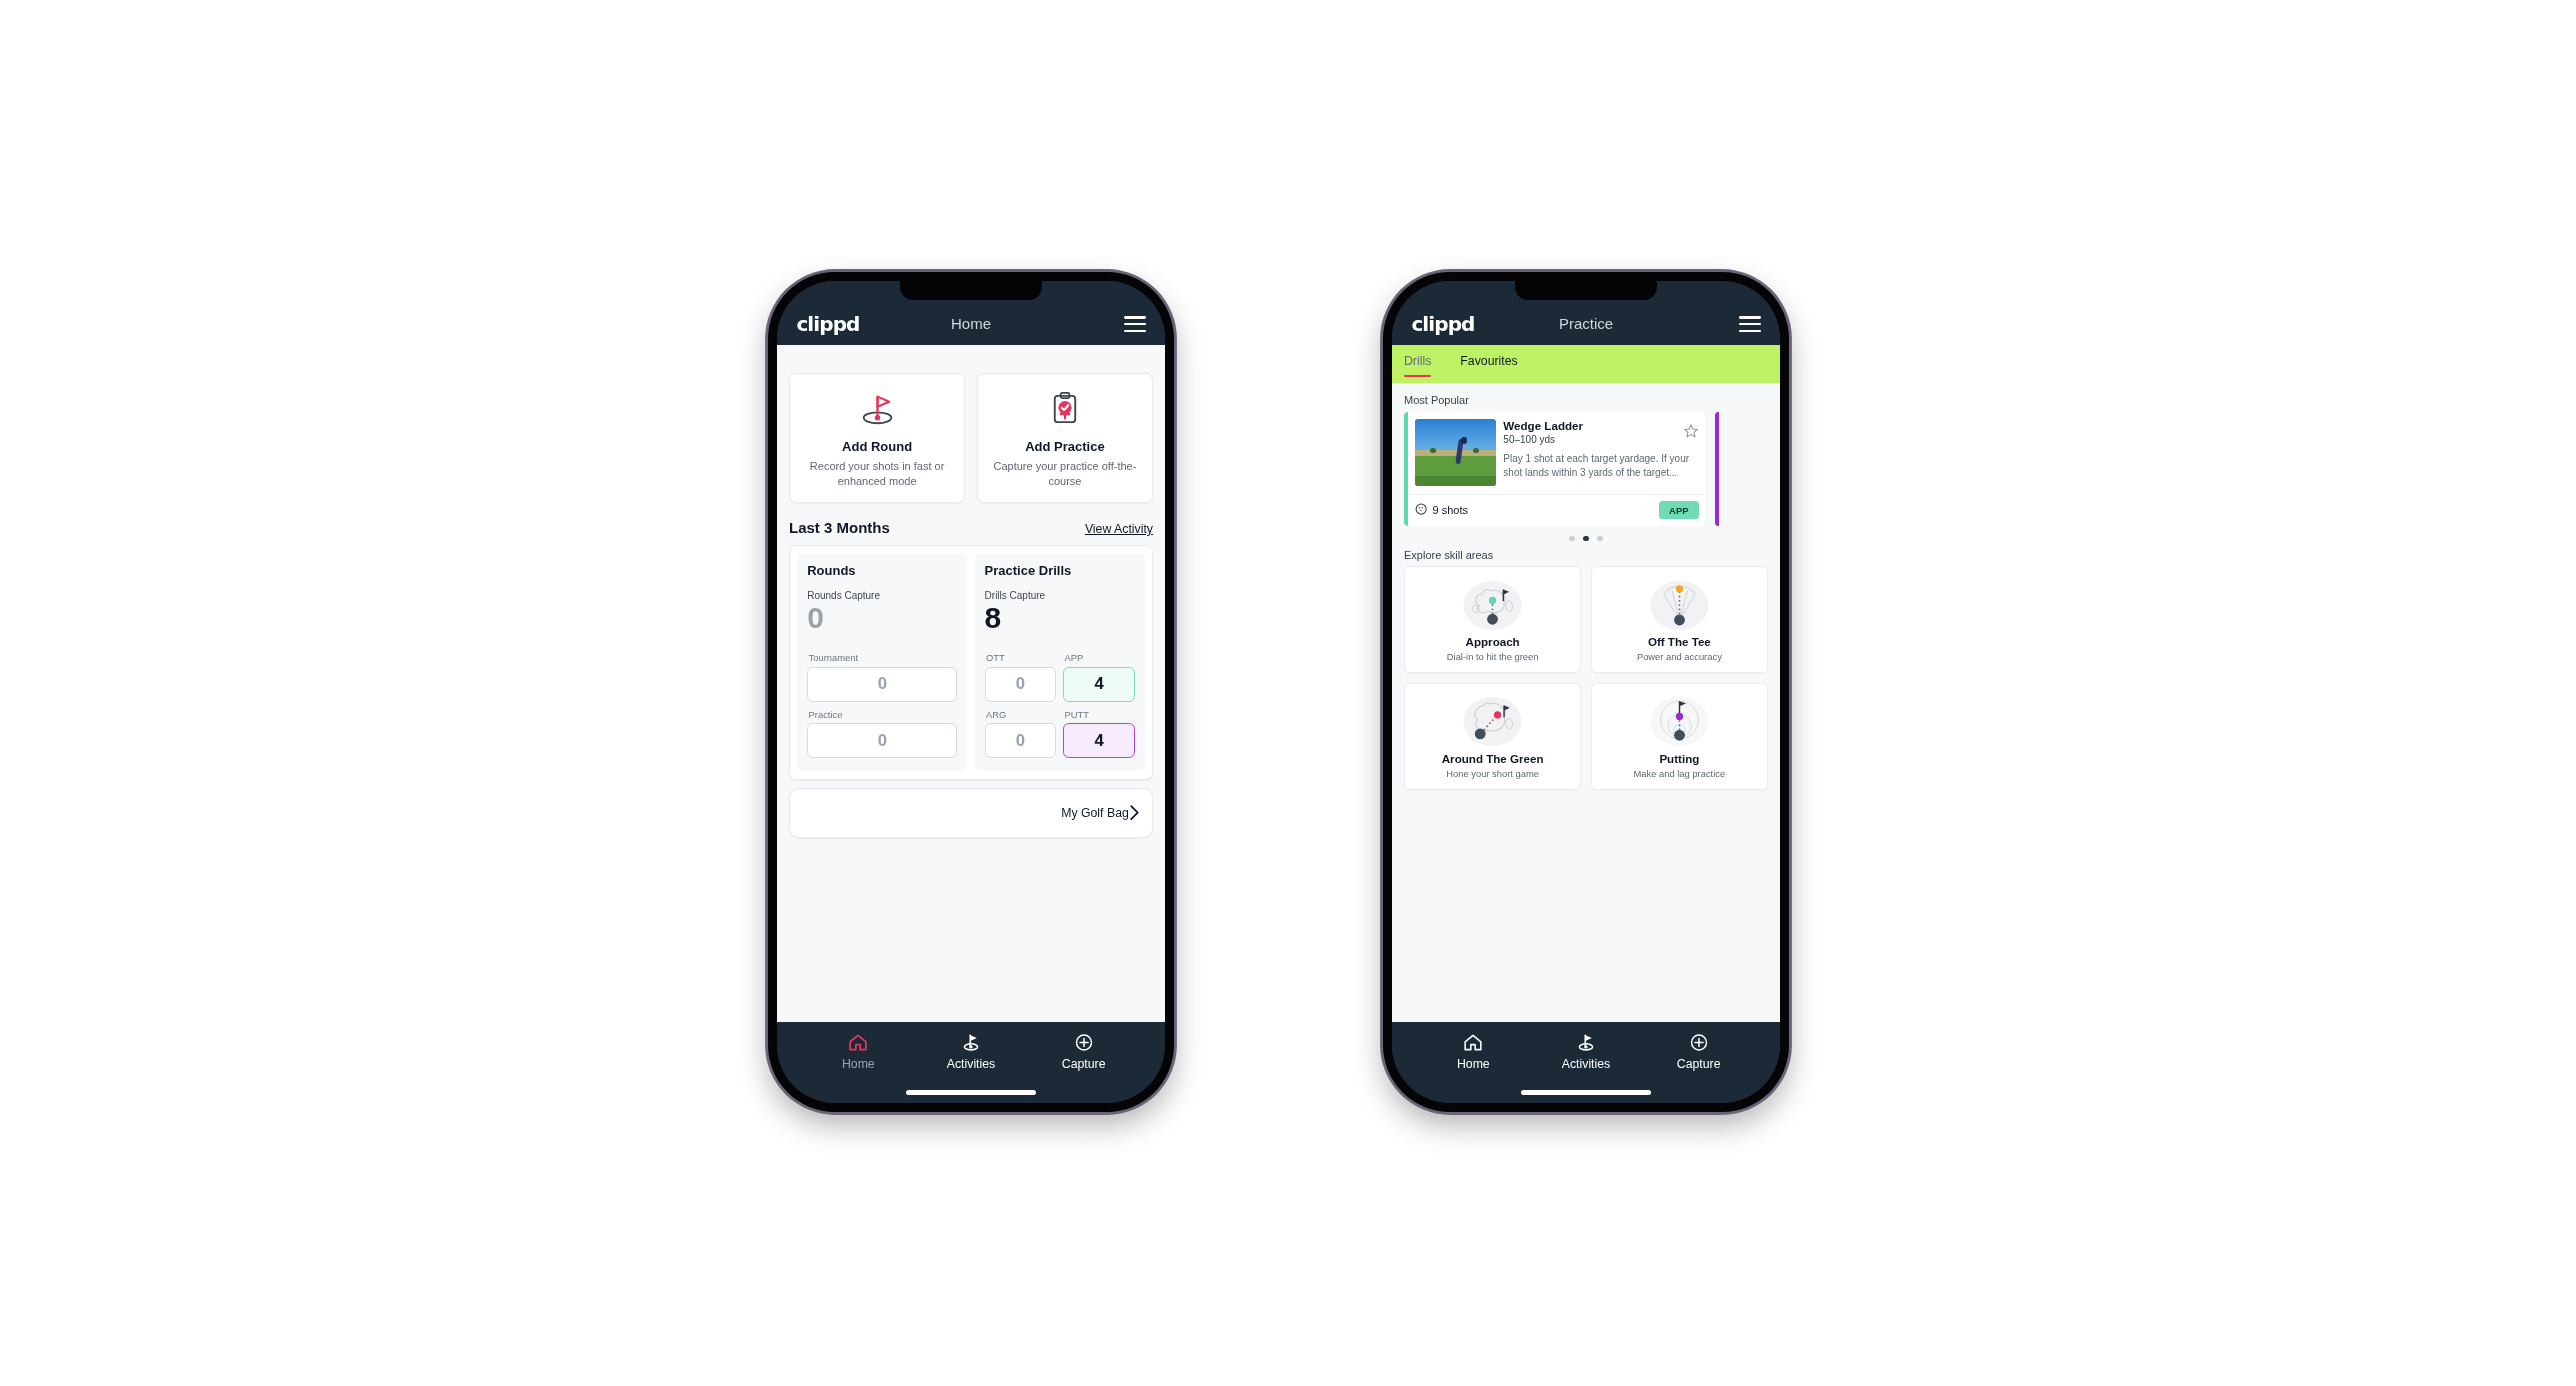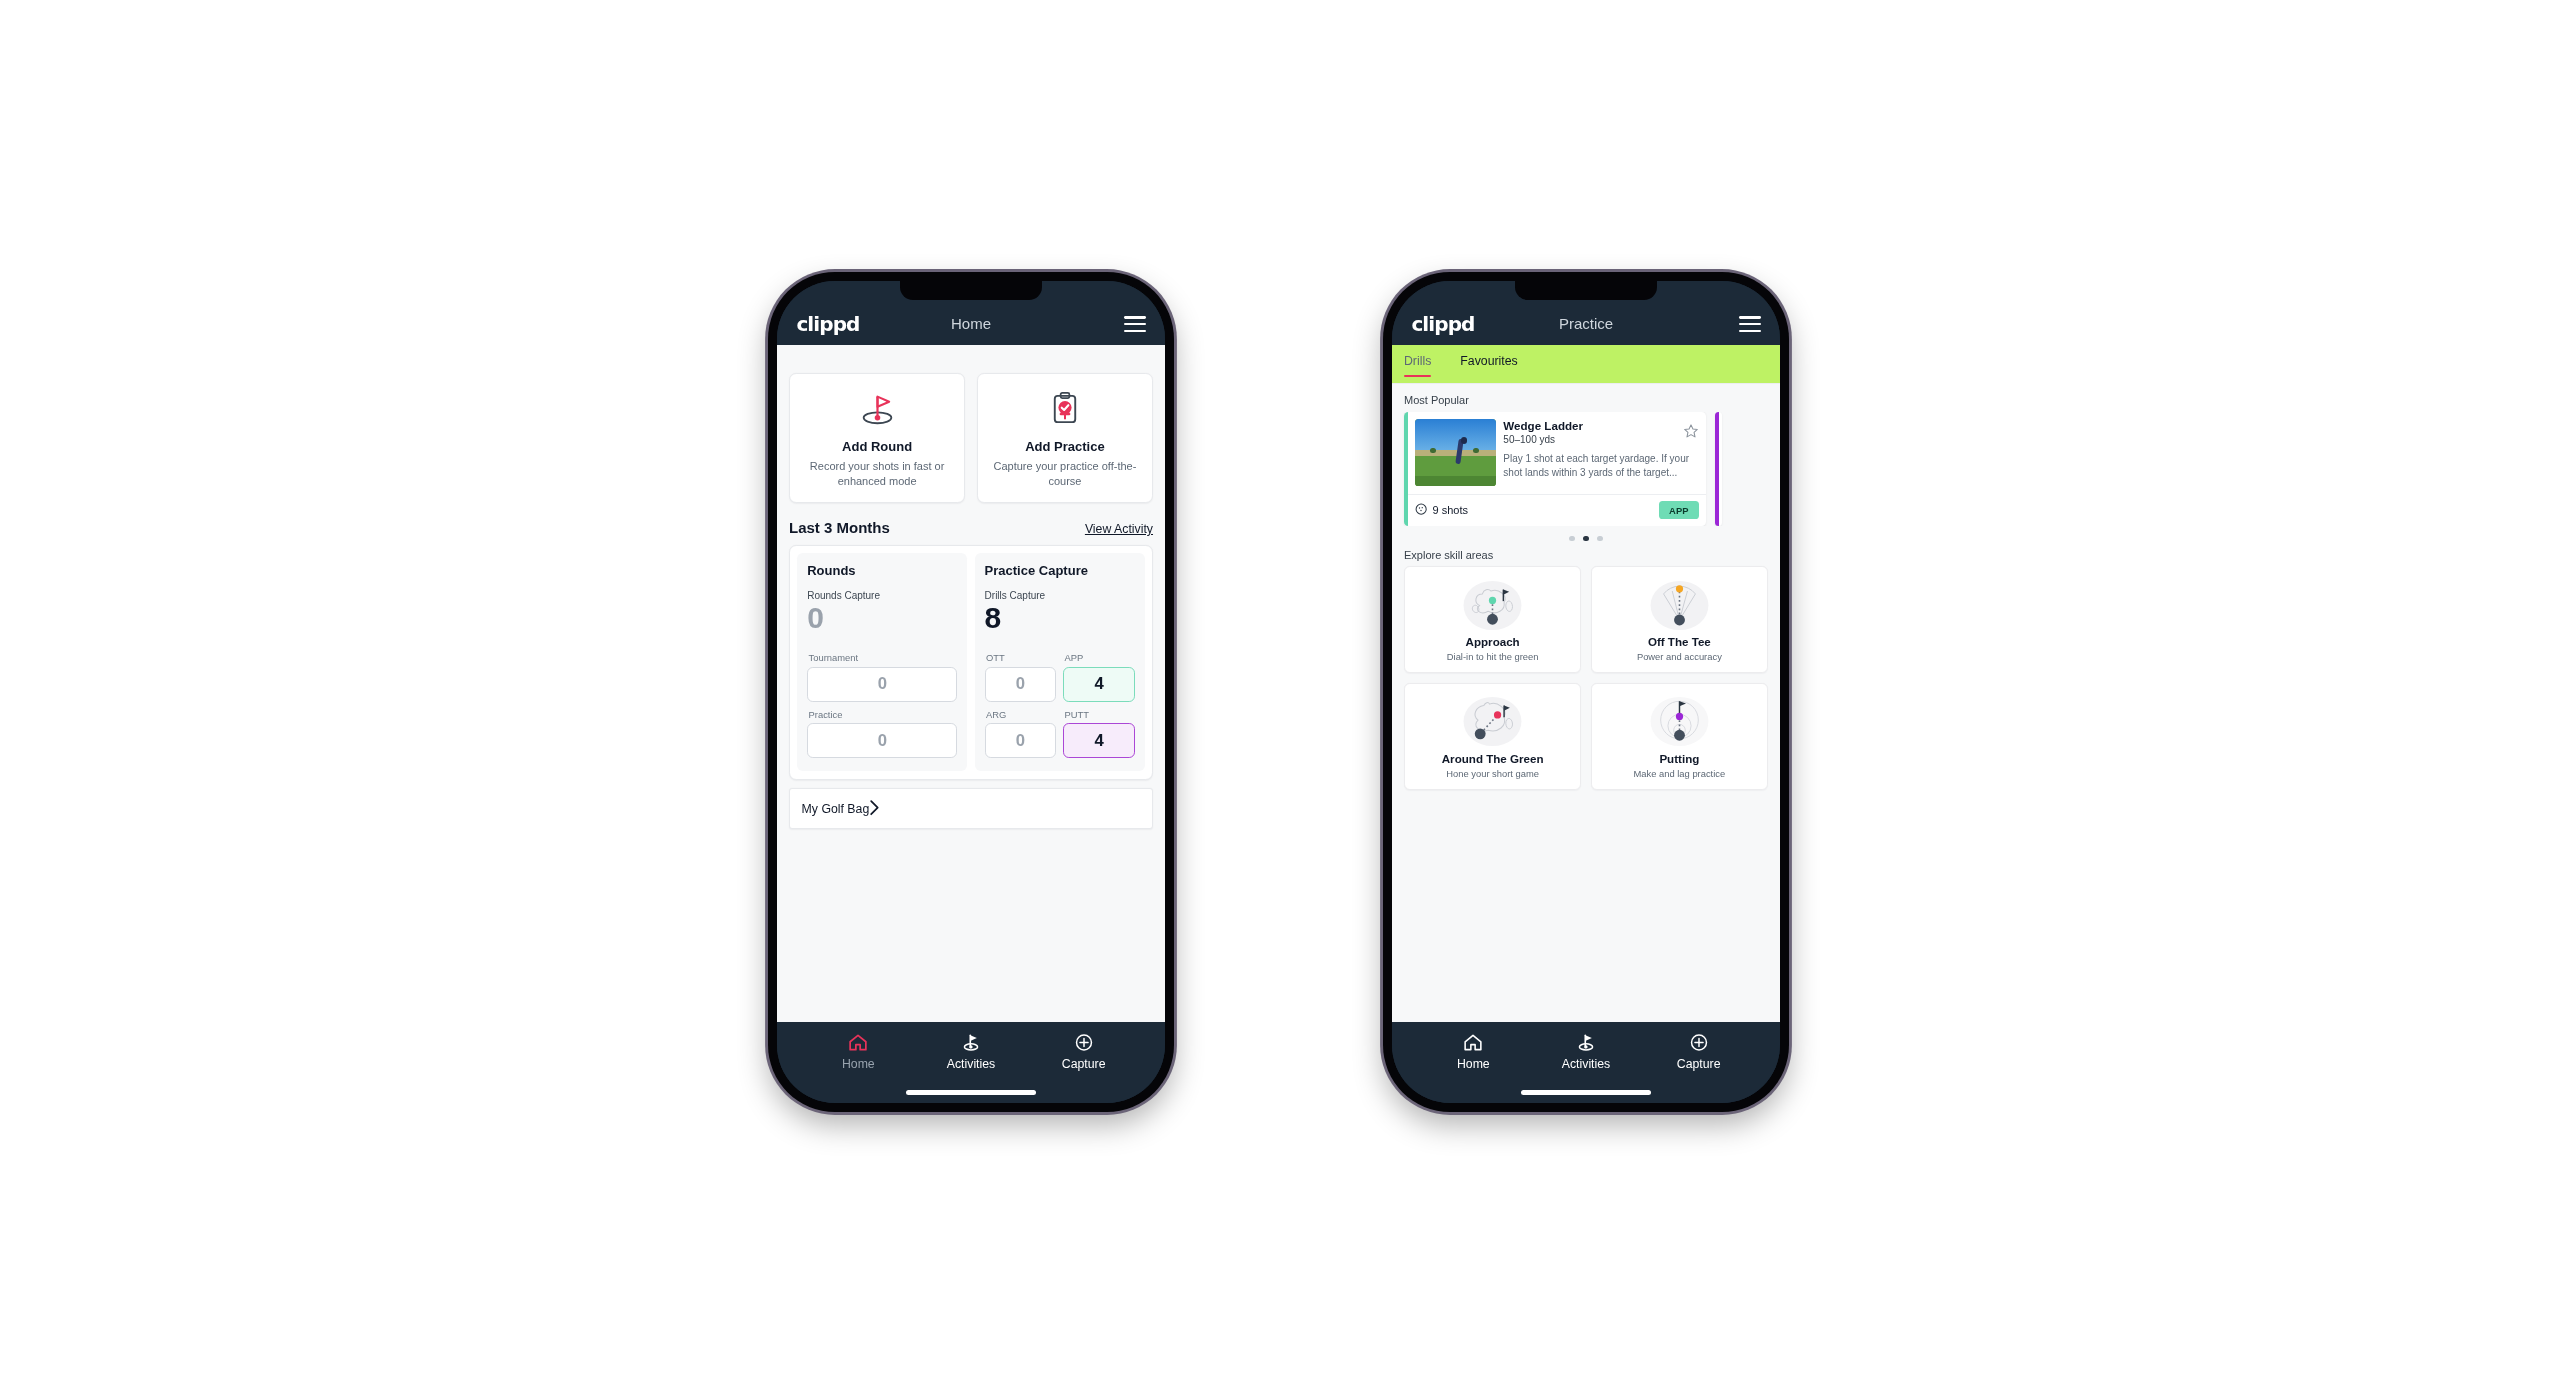--- a/index.html
+++ b/index.html
@@ -130,22 +130,22 @@
     font-size: 16.7px; font-weight:700; color:#9aa2ac;
   }
   .boxval.filled { color:#101828; }
   .boxval.app { border-color:#7bdcbb; background:#eefbf6; }
   .boxval.putt { border-color:#ab47d6; background:#f7ecfb; }
   .minirow { display:flex; gap: 7px; justify-content: flex-end; }
   .minirow > div { flex:1; }
 
   .golfbag {
     margin: 8.7px 11.6px 0 11.6px;
-    background:#ffffff; border:0.7px solid #e7e9ec; border-radius: 3px;
-    height: 41px; display:flex; align-items:center; justify-content:flex-start;
+    background:#ffffff; border:0.7px solid #e7e9ec; border-radius: 10px;
+    height: 50px; display:flex; align-items:center; justify-content:flex-end;
     padding: 0 11.6px;
     box-shadow: 0 0.7px 1.4px rgba(16,24,40,.05);
   }
   .golfbag .lbl { font-size: 12.3px; color:#101828; }
 
   
   .tabs {
     background:#bef264; display:flex; align-items:flex-start;
     padding: 8.7px 11.6px 0 11.6px; height: 39px; position:relative;
     border-bottom: 0.7px solid #eceef1;
@@ -279,21 +279,21 @@
               <div class="capbig muted">0</div>
               <div class="gap"></div>
               <div class="fieldlabel">Tournament</div>
               <div class="boxval">0</div>
               <div style="height:7.2px"></div>
               <div class="fieldlabel">Practice</div>
               <div class="boxval">0</div>
             </div>
 
             <div class="statcol">
-              <h4>Practice Capture</h4>
+              <h4>Practice Drills</h4>
               <div class="caplabel">Drills Capture</div>
               <div class="capbig">8</div>
               <div class="gap"></div>
               <div class="minirow">
                 <div>
                   <div class="fieldlabel">OTT</div>
                   <div class="boxval">0</div>
                 </div>
                 <div>
                   <div class="fieldlabel">APP</div>

